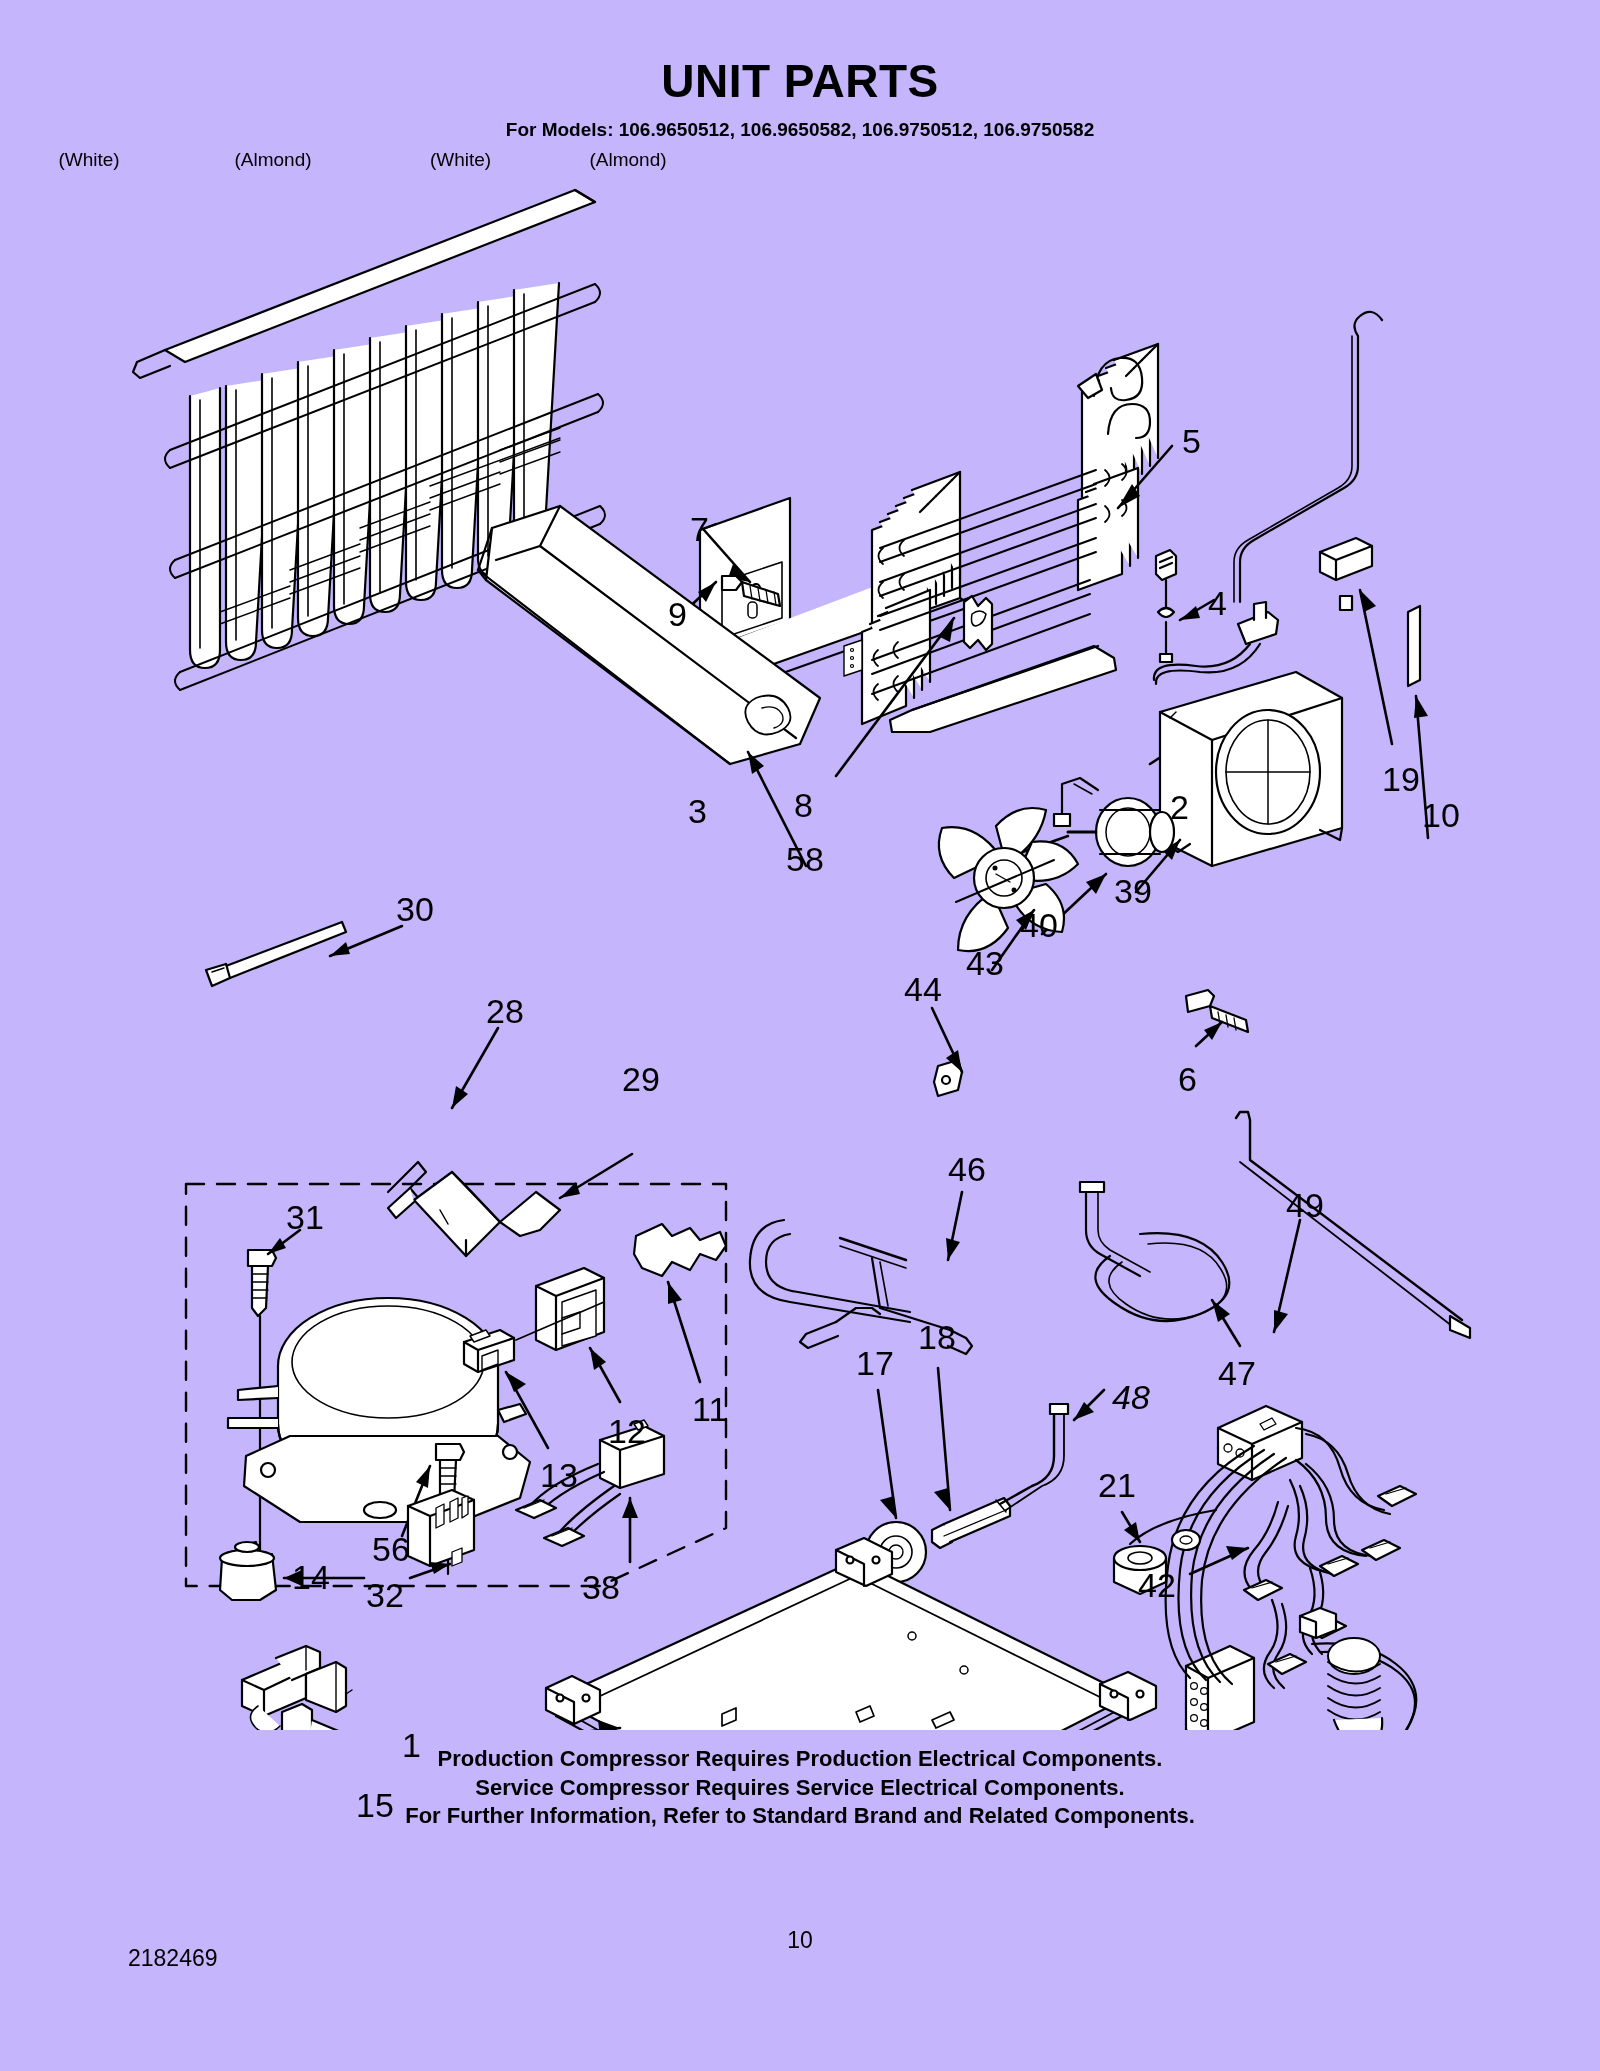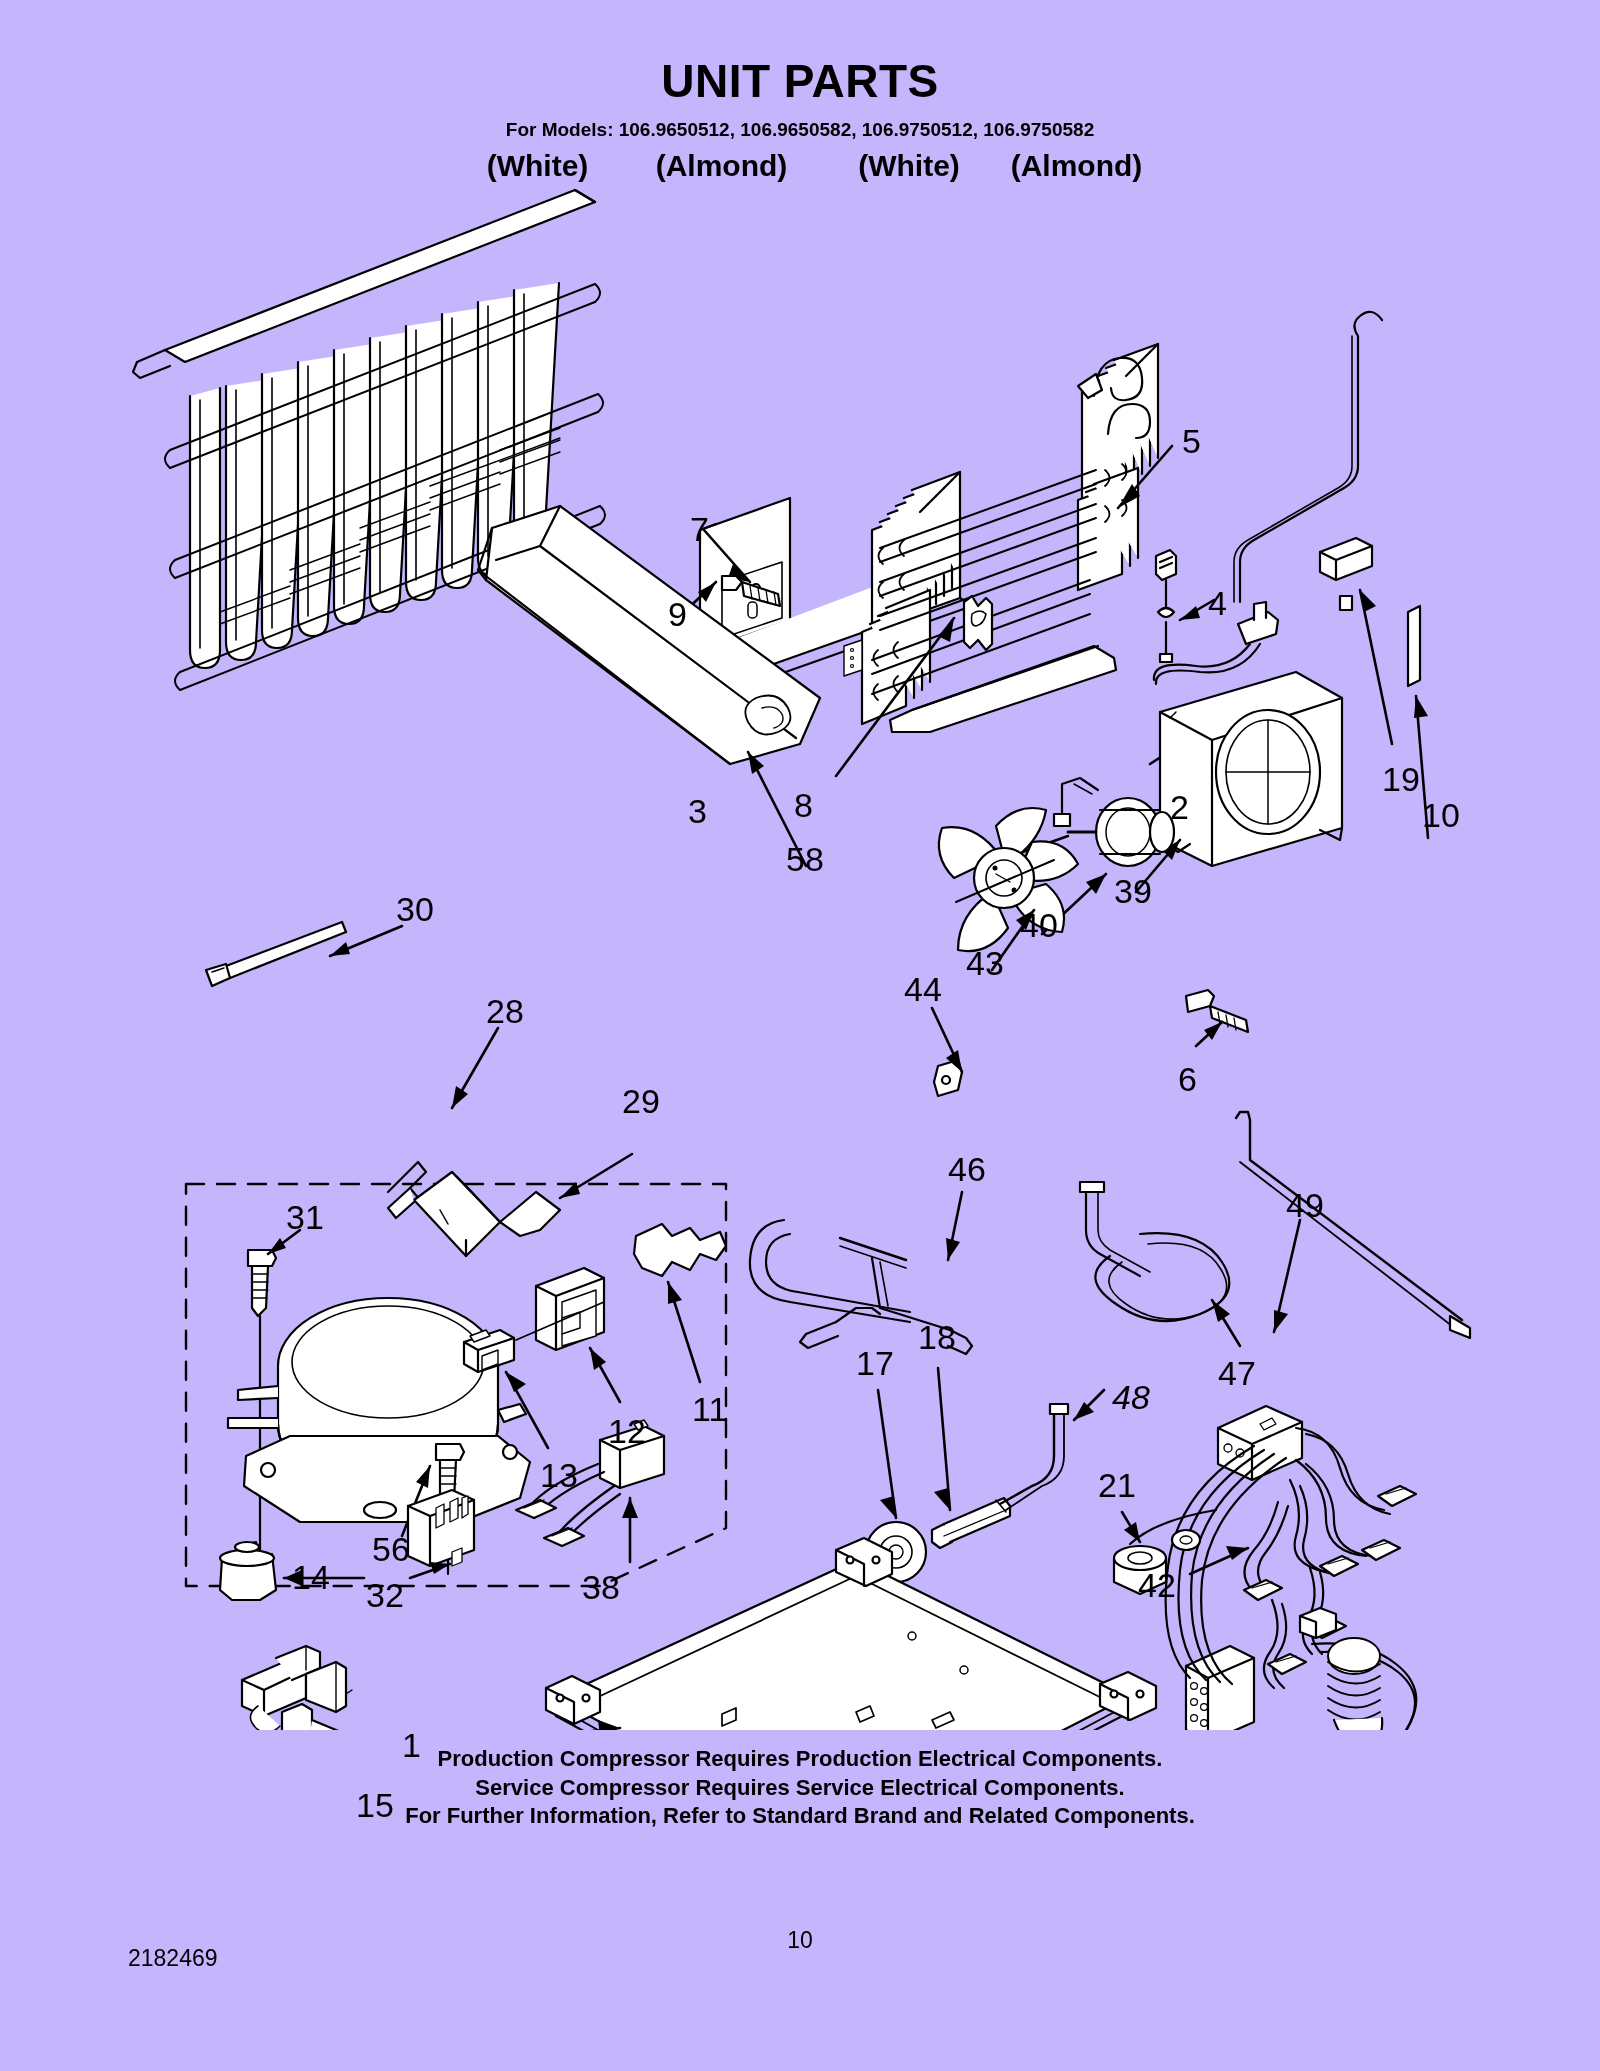--- a/index.html
+++ b/index.html
@@ -15,22 +15,22 @@
   
   .header{position:absolute;left:0;top:0;width:1600px;text-align:center;}
   .title{
     font-size:46px;font-weight:bold;letter-spacing:0.5px;
     margin-top:58px;line-height:1.0;
   }
   .models{
     font-size:19px;font-weight:bold;margin-top:16px;line-height:1.0;
   }
   .colors{
-    margin-top:10px;font-size:30px;font-weight:bold;
-    display:flex;justify-content:center;gap:0;
+    margin-top:10px;font-size:19px;font-weight:normal;
+    display:flex;gap:0;
   }
   .colors span{display:inline-block;text-align:center;}
   .c0{width:178px;}
   .c1{width:190px;}
   .c2{width:185px;}
   .c3{width:150px;}
 
   
   .canvas{position:absolute;left:0;top:150px;width:1600px;height:1580px;}
   .canvas svg{display:block;}
@@ -768,21 +768,21 @@
     <div class="callout" style="left:794px;top:638px;">8</div>
     <div class="callout" style="left:1170px;top:640px;">2</div>
     <div class="callout" style="left:786px;top:692px;">58</div>
     <div class="callout" style="left:1114px;top:724px;">39</div>
     <div class="callout" style="left:1020px;top:758px;">40</div>
     <div class="callout" style="left:396px;top:742px;">30</div>
     <div class="callout" style="left:966px;top:796px;">43</div>
     <div class="callout" style="left:904px;top:822px;">44</div>
     <div class="callout" style="left:1178px;top:912px;">6</div>
     <div class="callout" style="left:486px;top:844px;">28</div>
-    <div class="callout" style="left:622px;top:934px;">29</div>
+    <div class="callout" style="left:622px;top:912px;">29</div>
     <div class="callout" style="left:948px;top:1002px;">46</div>
     <div class="callout" style="left:1286px;top:1038px;">49</div>
     <div class="callout" style="left:286px;top:1050px;">31</div>
     <div class="callout" style="left:1218px;top:1206px;">47</div>
     <div class="callout" style="left:608px;top:1264px;">12</div>
     <div class="callout" style="left:692px;top:1242px;">11</div>
     <div class="callout" style="left:540px;top:1308px;">13</div>
     <div class="callout" style="left:856px;top:1196px;">17</div>
     <div class="callout" style="left:918px;top:1170px;">18</div>
     <div class="callout" style="left:1112px;top:1230px;font-style:italic;">48</div>

